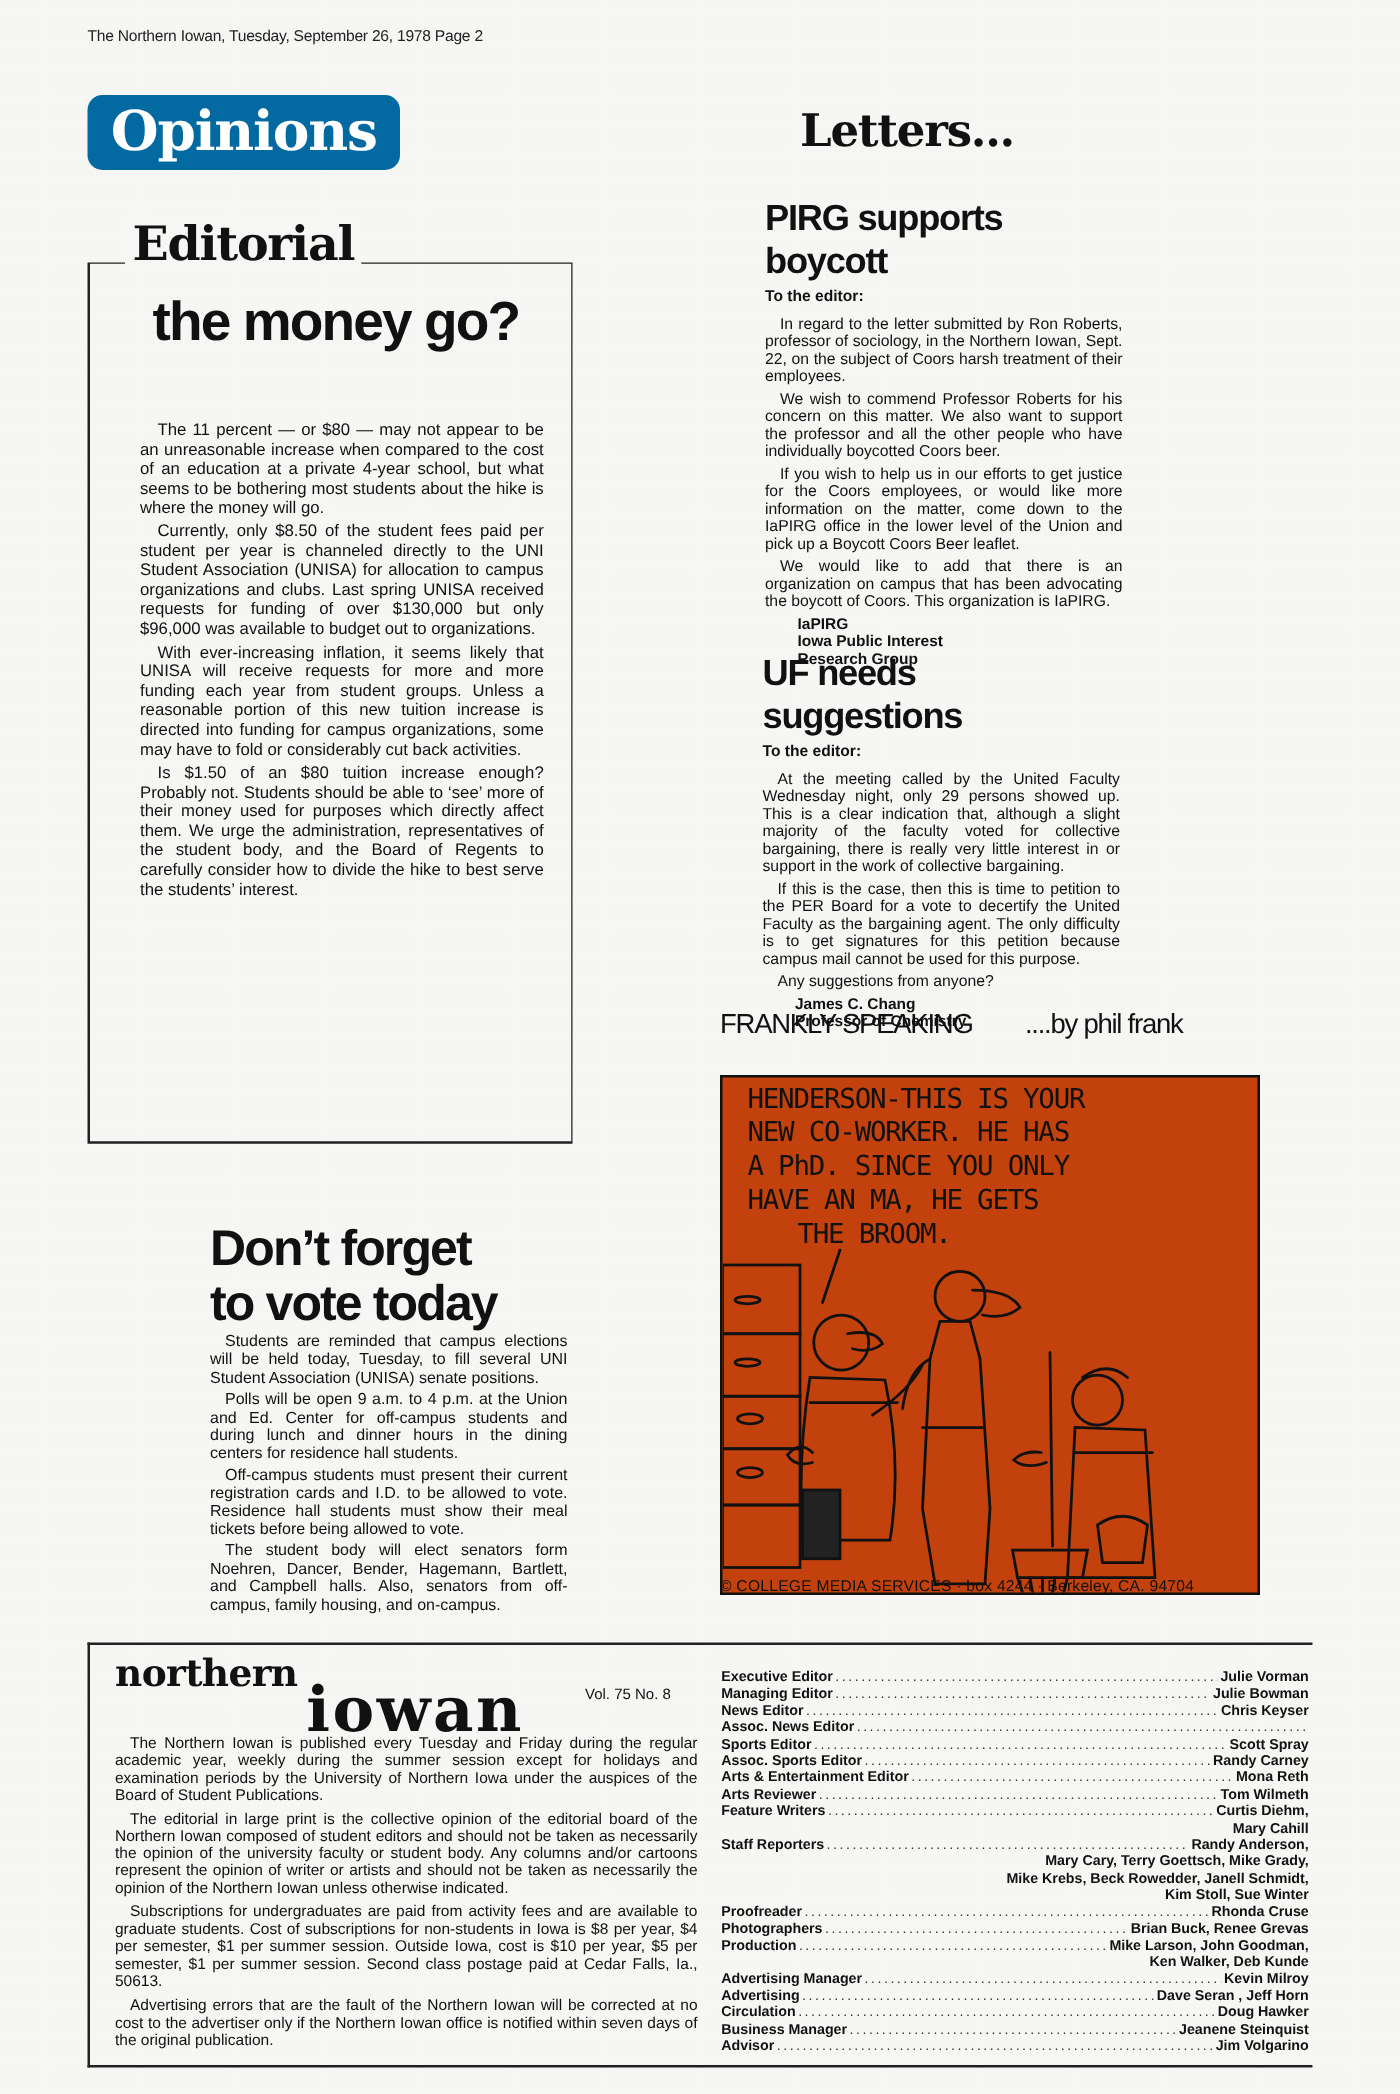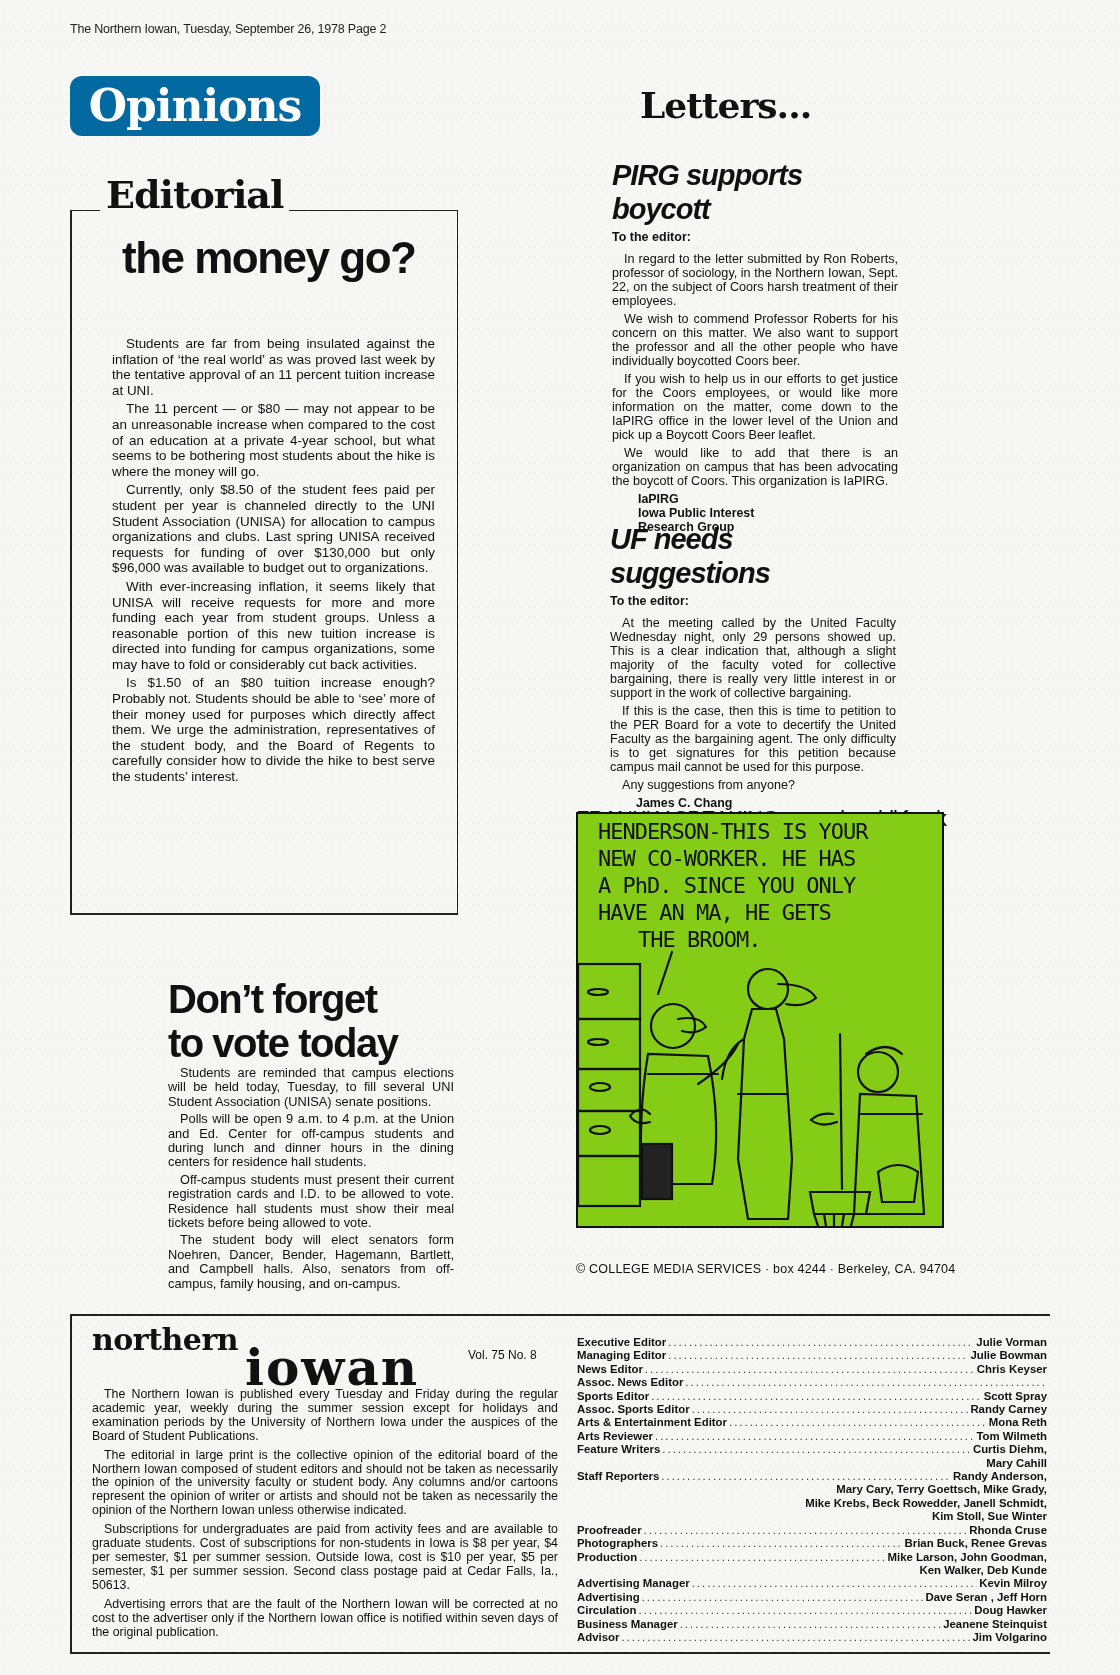--- a/index.html
+++ b/index.html
@@ -14,30 +14,30 @@
   .editorial-box { left: 70px; top: 210px; width: 388px; height: 705px; border: 1.5px solid #222; border-left-width: 2px; border-bottom-width: 2.5px; }
   .editorial-label { left: 100px; top: 172px; padding: 0 6px; background: #f6f6f4; font-family: "DejaVu Serif", serif; font-weight: bold; font-size: 38px; letter-spacing: -1px; line-height: 46px; }
   .ed-headline { left: 122px; top: 234px; width: 320px; font-weight: bold; font-size: 44px; line-height: 48px; letter-spacing: -1.5px; }
   .ed-body { left: 112px; top: 336px; width: 323px; font-size: 13.4px; line-height: 15.6px; text-align: justify; }
   .ed-body p { text-indent: 14px; margin-bottom: 3px; }
 
   .vote-headline { left: 168px; top: 977px; width: 300px; font-weight: bold; font-size: 40px; line-height: 44px; letter-spacing: -1.5px; }
   .vote-body { left: 168px; top: 1066px; width: 286px; font-size: 12.8px; line-height: 14.4px; text-align: justify; }
   .vote-body p { text-indent: 12px; margin-bottom: 3px; }
 
-  .letter-title { font-weight: bold; font-style: italic; font-size: 29px; letter-spacing: -1px; line-height: 34px; }
+  .letter-title { font-weight: bold; font-size: 29px; letter-spacing: -1px; line-height: 34px; }
   .letter-salutation { font-weight: bold; font-size: 12.5px; margin: 4px 0 8px 0; }
   .letter-body { font-size: 12.6px; line-height: 14px; text-align: justify; }
   .letter-body p { text-indent: 12px; margin-bottom: 4px; }
   .signature { font-weight: bold; font-size: 12.4px; line-height: 14.2px; padding-left: 26px; margin-top: 2px; }
   .letter1 { left: 612px; top: 158px; width: 286px; }
   .letter2 { left: 610px; top: 522px; width: 286px; }
 
   .comic-title { left: 576px; top: 806px; width: 370px; font-size: 22px; letter-spacing: -1px; display: flex; justify-content: space-between; }
-  .comic-frame { left: 576px; top: 812px; width: 368px; height: 416px; border: 2.5px solid #111; background: #84cc16; overflow: hidden; }
+  .comic-frame { left: 576px; top: 860px; width: 432px; height: 416px; border: 2.5px solid #111; background: #c2410c; overflow: hidden; }
   .comic-caption { left: 20px; top: 4px; width: 330px; font-family: "DejaVu Sans Mono", monospace; font-size: 22px; line-height: 27px; letter-spacing: -1px; }
   .comic-art { left: 0; top: 0; width: 368px; height: 416px; }
   .comic-credit { left: 576px; top: 1262px; font-size: 12.5px; letter-spacing: 0.2px; }
 
   .masthead-box { left: 70px; top: 1314px; width: 980px; height: 340px; border-top: 2px solid #222; border-bottom: 2.5px solid #222; border-left: 2px solid #222; }
   .mh-northern { left: 92px; top: 1322px; font-family: "DejaVu Serif", serif; font-weight: bold; font-size: 30px; letter-spacing: -0.5px; }
   .mh-iowan { left: 245px; top: 1338px; font-family: "DejaVu Serif", serif; font-weight: bold; font-size: 50px; letter-spacing: 2px; }
   .mh-vol { left: 468px; top: 1348px; font-size: 12px; }
   .mh-body { left: 92px; top: 1388px; width: 466px; font-size: 12.4px; line-height: 13.9px; text-align: justify; }
   .mh-body p { text-indent: 12px; margin-bottom: 5px; }
@@ -61,21 +61,20 @@
 <div class="abs dateline">The Northern Iowan, Tuesday, September 26, 1978 Page 2</div>
 <div class="abs opinions-badge">Opinions</div>
 <div class="abs letters-title">Letters...</div>
 
 <div class="abs editorial-box"></div>
 <div class="abs editorial-label">Editorial</div>
 <div class="abs ed-headline">
   <div>the money go?</div>
 </div>
 <div class="abs ed-body">
-  <p>Students are far from being insulated against the inflation of ‘the real world’ as was proved last week by the tentative approval of an 11 percent tuition increase at UNI.</p>
   <p>The 11 percent — or $80 — may not appear to be an unreasonable increase when compared to the cost of an education at a private 4-year school, but what seems to be bothering most students about the hike is where the money will go.</p>
   <p>Currently, only $8.50 of the student fees paid per student per year is channeled directly to the UNI Student Association (UNISA) for allocation to campus organizations and clubs. Last spring UNISA received requests for funding of over $130,000 but only $96,000 was available to budget out to organizations.</p>
   <p>With ever-increasing inflation, it seems likely that UNISA will receive requests for more and more funding each year from student groups. Unless a reasonable portion of this new tuition increase is directed into funding for campus organizations, some may have to fold or considerably cut back activities.</p>
   <p>Is $1.50 of an $80 tuition increase enough? Probably not. Students should be able to ‘see’ more of their money used for purposes which directly affect them. We urge the administration, representatives of the student body, and the Board of Regents to carefully consider how to divide the hike to best serve the students’ interest.</p>
 </div>
 
 <div class="abs vote-headline">
   <div>Don’t forget</div>
   <div>to vote today</div>
 </div>

